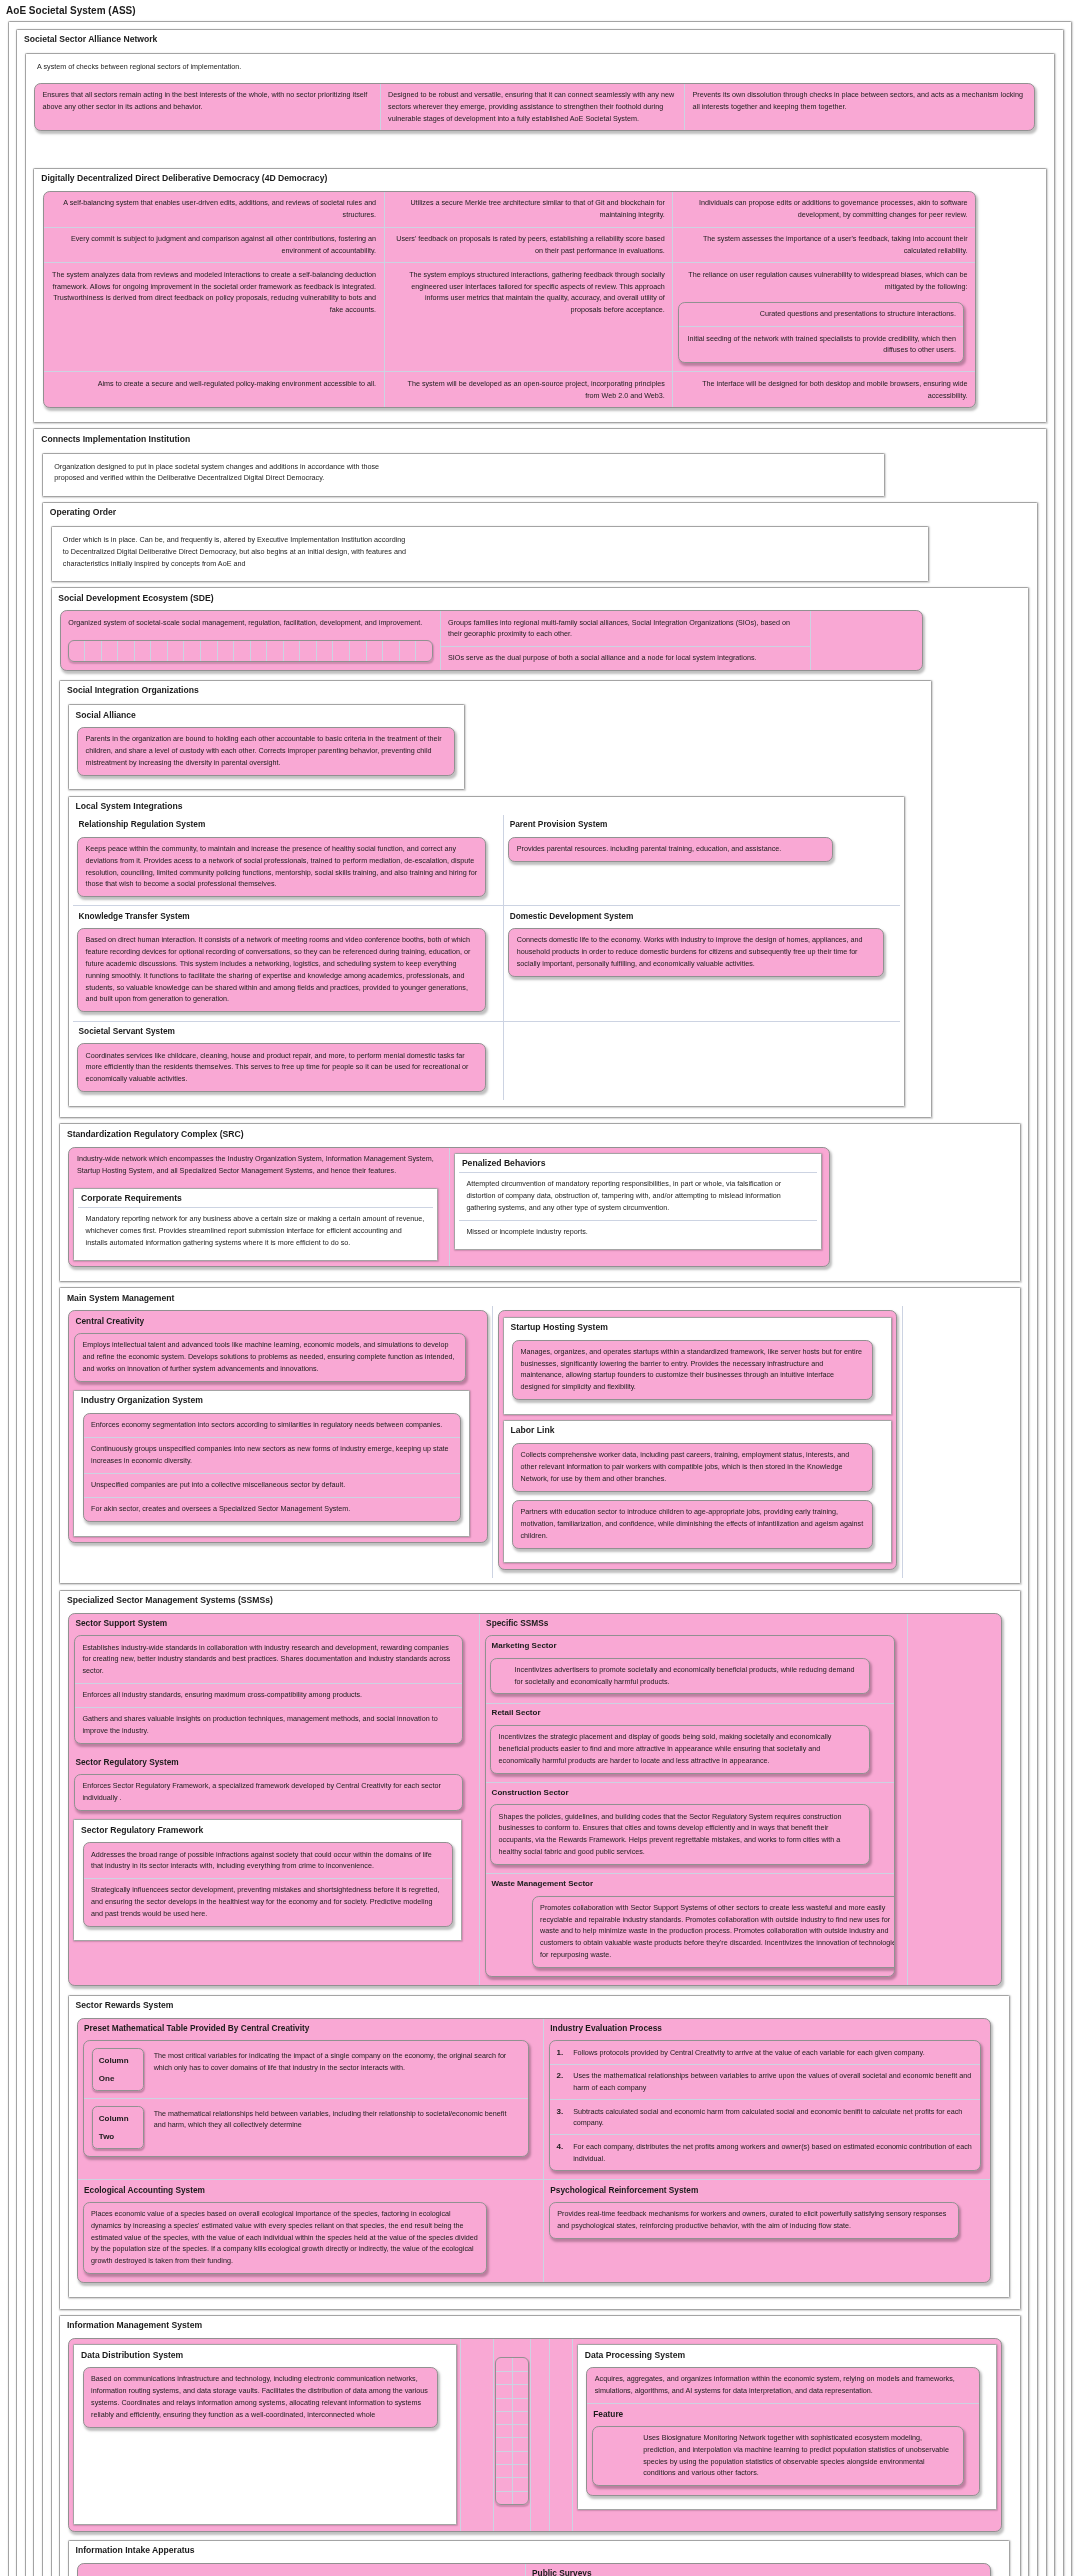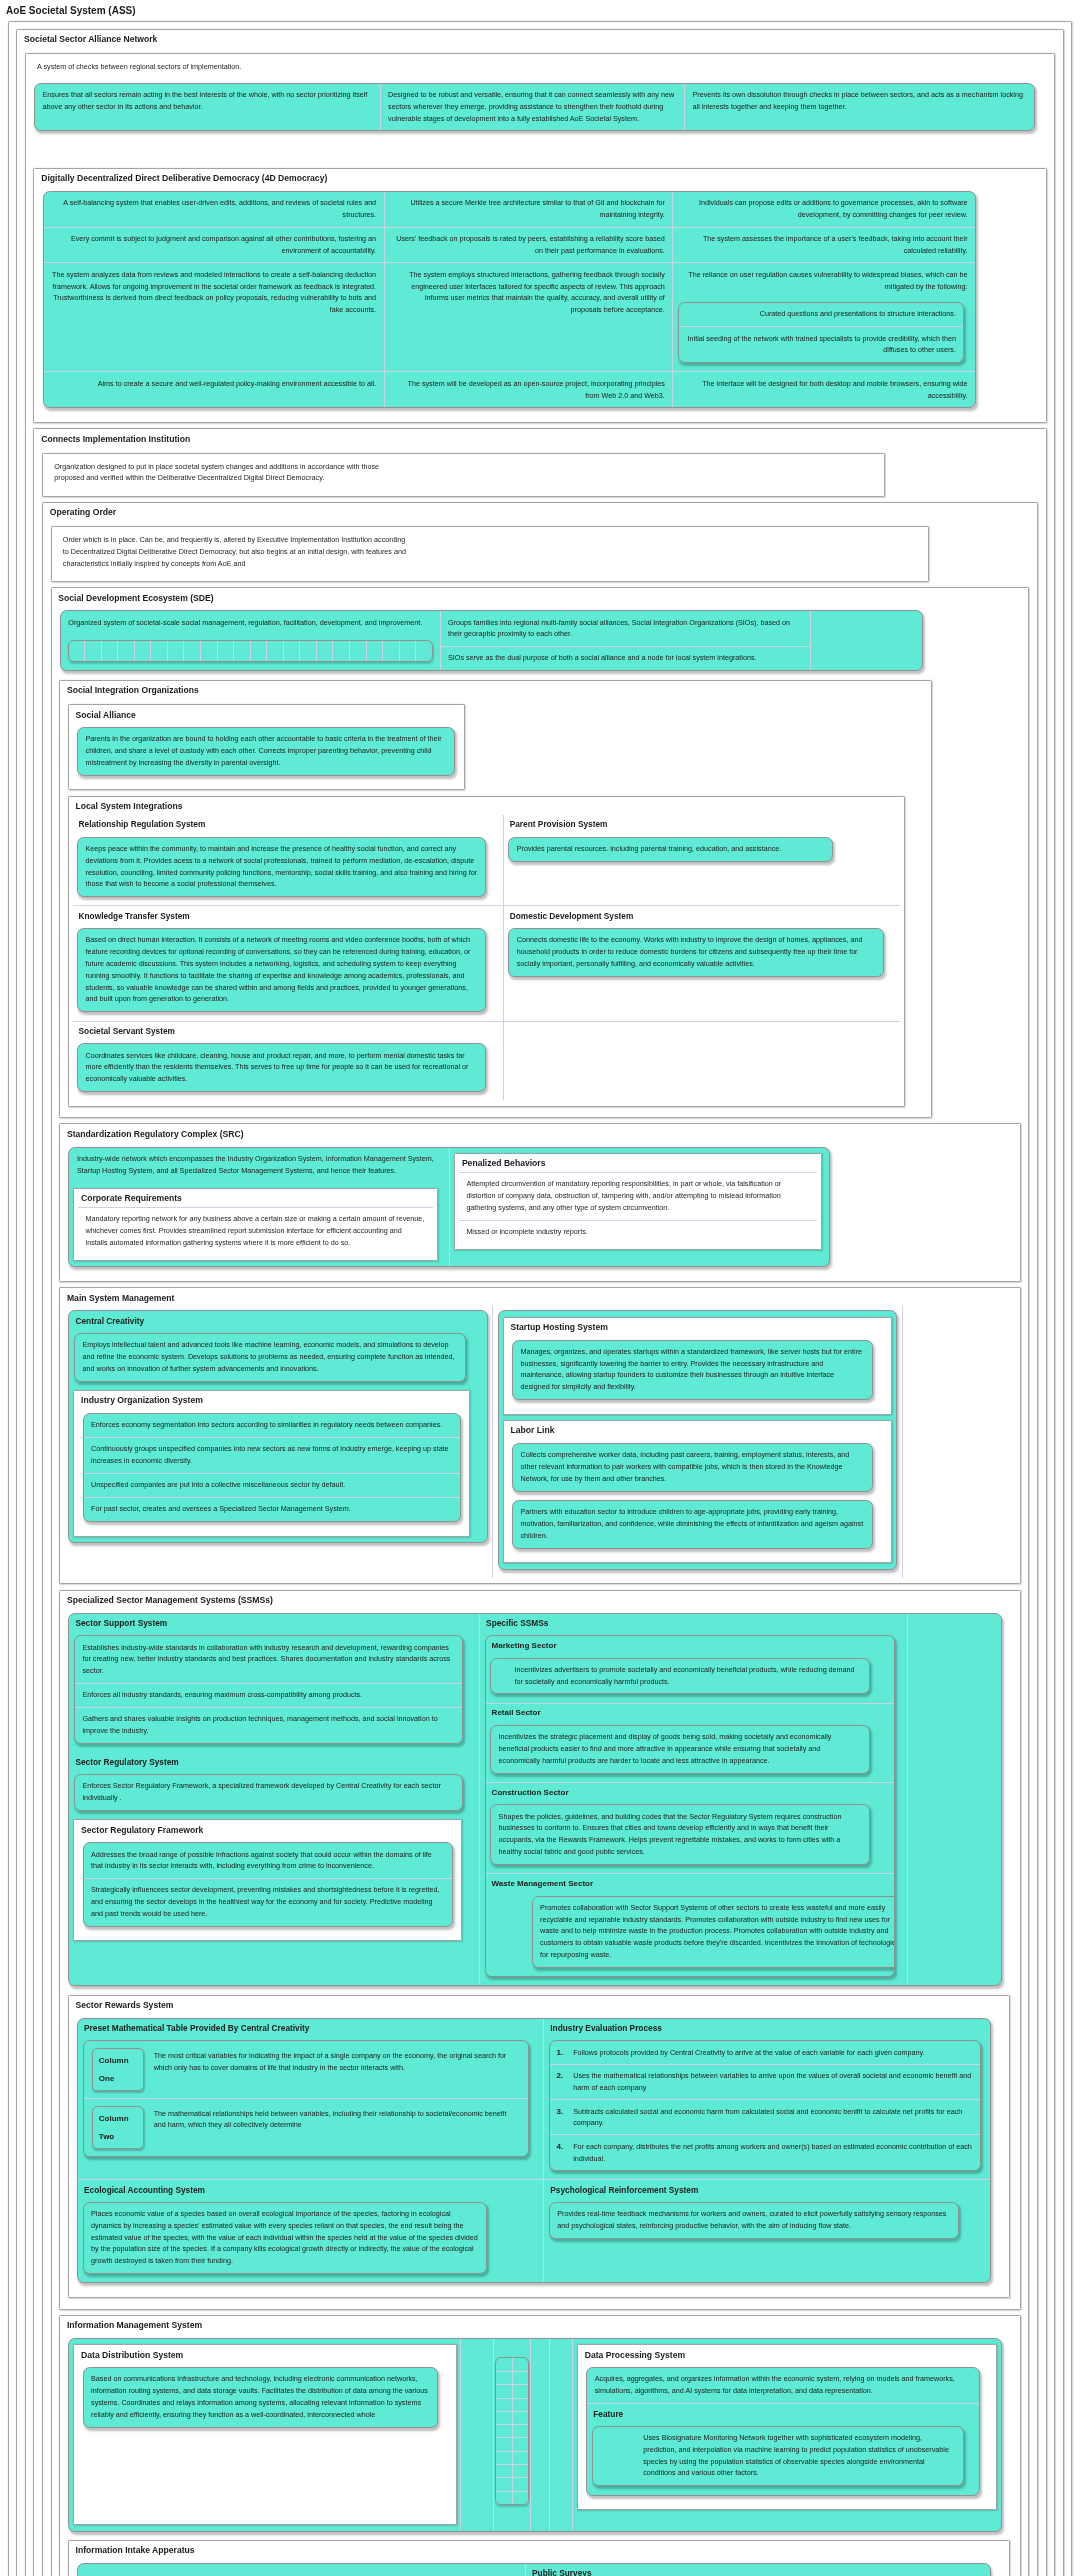--- a/index.html
+++ b/index.html
@@ -13,21 +13,21 @@
     width:1080px; box-sizing:border-box; padding:2.3px 3.8px 6px 3.8px;
     font-family:"Liberation Sans","DejaVu Sans",sans-serif; color:var(--ink);
   }
   .title{font-size:10px;font-weight:700;margin:2.3px 0 2.3px 2.3px;}
   .sec{
     border:0.8px solid var(--sec-border); border-radius:1.5px; background:#fff;
     box-shadow:0.8px 0.8px 1.5px rgba(0,0,0,0.18);
     margin:5.3px 3.8px; padding:1.5px 3.8px 5.3px 3.8px; box-sizing:border-box;
   }
   .panel{
-    border:1.5px solid var(--panel-border); border-radius:6.8px; background:#5eead4;
+    border:1.5px solid var(--panel-border); border-radius:6.8px; background:#f9a8d4;
     box-shadow:1.5px 2.3px 2.3px rgba(0,0,0,0.25);
     margin:3.8px 4.5px 8.3px 4.5px; box-sizing:border-box; overflow:hidden;
   }
   .dv > * + *{border-top:0.8px solid var(--dv);}
   .hd{font-weight:700;font-size:8.6px;padding:3px 3px 3px 3px;line-height:1.25;}
   .hd.ul{border-bottom:0.8px solid var(--dv);}
   .h{font-weight:700;font-size:8.3px;padding:4.5px 6px 3px 6px;line-height:1.25;}
   .h.sm{font-size:8px;}
   .txt{font-size:7.2px;line-height:1.64;padding:5.3px 7.5px 6px 7.5px;}
   .txt.narrow{max-width:347px;}
@@ -272,21 +272,21 @@
                         <div class="h">Central Creativity</div>
                         <div class="panel dv" style="width: 94%;">
                           <div class="txt">Employs intellectual talent and advanced tools like machine learning, economic models, and simulations to develop and refine the economic system. Develops solutions to problems as needed, ensuring complete function as intended, and works on innovation of further system advancements and innovations.</div>
                         </div>
                         <div class="sec" style="width: 95%;">
                           <div class="hd">Industry Organization System</div>
                           <div class="panel dv">
                             <div class="txt">Enforces economy segmentation into sectors according to similarities in regulatory needs between companies.</div>
                             <div class="txt">Continuously groups unspecified companies into new sectors as new forms of industry emerge, keeping up state increases in economic diversity.</div>
                             <div class="txt">Unspecified companies are put into a collective miscellaneous sector by default.</div>
-                            <div class="txt">For past sector, creates and oversees a Specialized Sector Management System.</div>
+                            <div class="txt">For akin sector, creates and oversees a Specialized Sector Management System.</div>
                           </div>
                         </div>
                       </div>
                     </div>
                     <div class="cell" style="width: 43%;">
                       <div class="panel">
                         <div class="sec">
                           <div class="hd">Startup Hosting System</div>
                           <div class="panel" style="width: 95%;">
                             <div class="txt">Manages, organizes, and operates startups within a standardized framework, like server hosts but for entire businesses, significantly lowering the barrier to entry. Provides the necessary infrastructure and maintenance, allowing startup founders to customize their businesses through an intuitive interface designed for simplicity and flexibility.</div>

